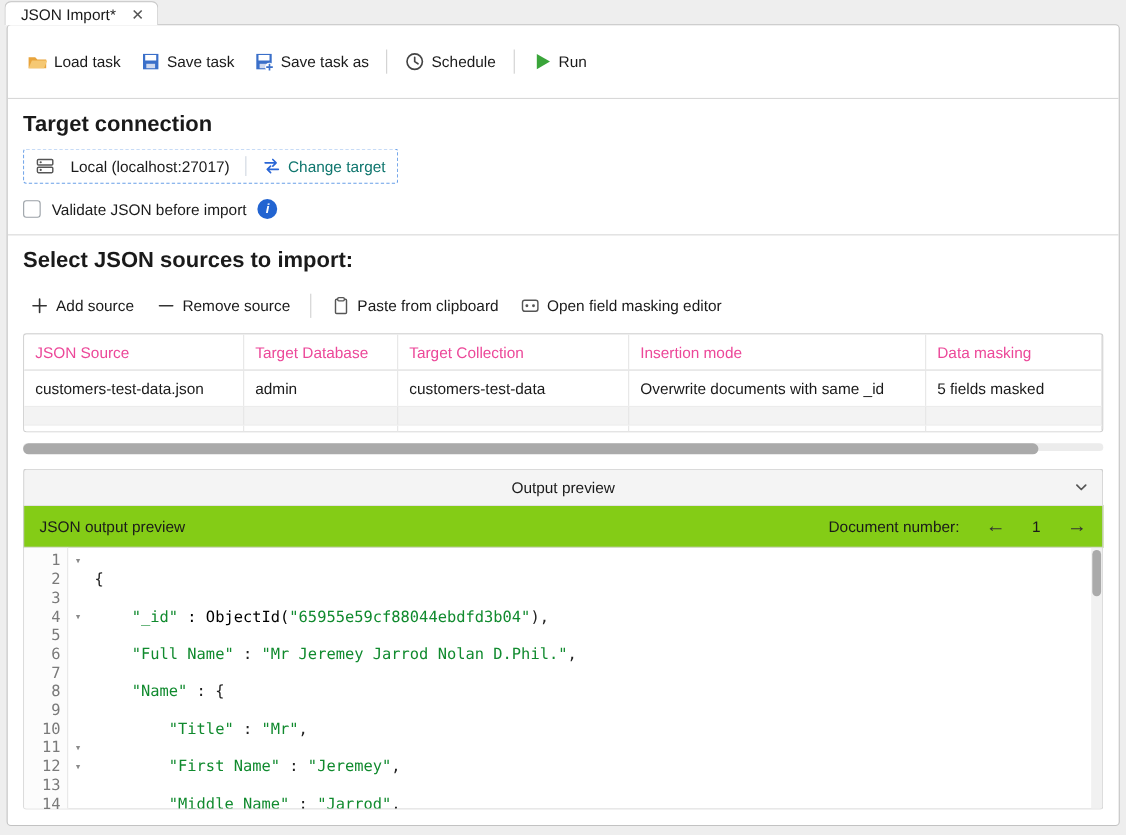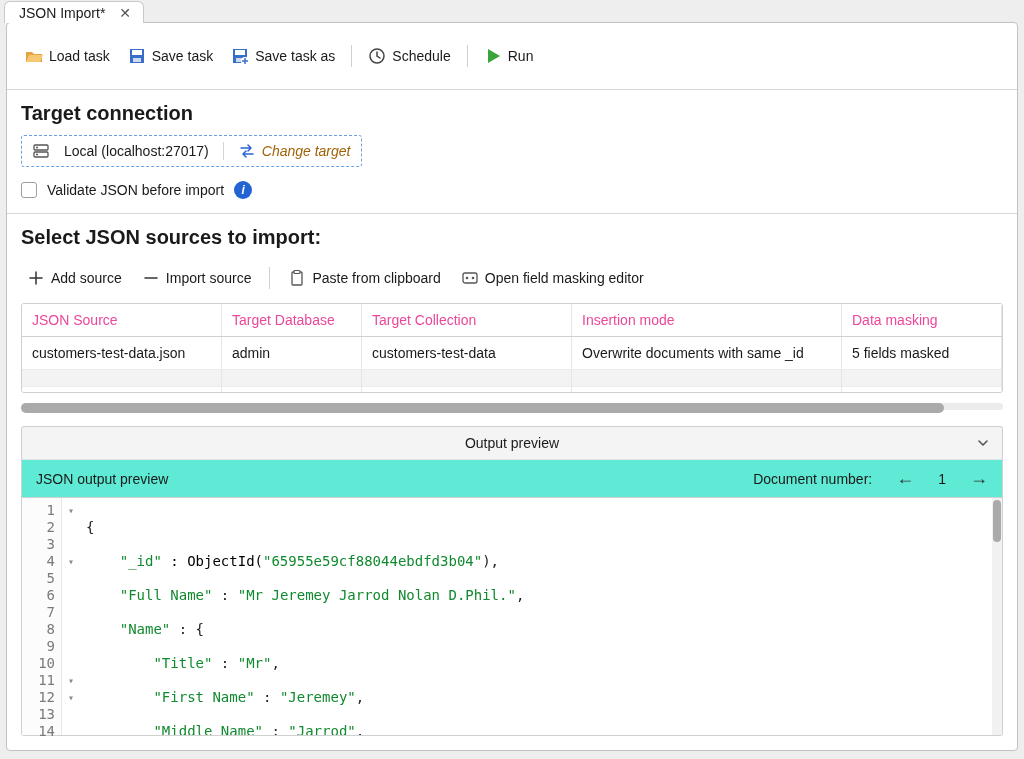--- a/index.html
+++ b/index.html
@@ -89,21 +89,21 @@
     border-radius: 3px;
     padding: 6px 10px;
     width: fit-content;
     text-align: center;
   }
   .conn-sep {
     width: 1px;
     height: 18px;
     background: #cfd6e0;
   }
-  .change-target { color: #a16207; font-style: italic; }
+  .change-target { color: #0f766e; }
   .validate-row {
     display: flex;
     align-items: center;
     gap: 10px;
     padding: 4px 14px 14px 14px;
   }
   .checkbox {
     width: 16px; height: 16px;
     border: 1.5px solid #9aa0a6;
     border-radius: 3px;
@@ -192,21 +192,21 @@
   }
   .preview-bar .chev {
     position: absolute;
     right: 12px;
     top: 9px;
   }
   .preview-sub {
     margin: 0 14px;
     border: 1px solid #d0d0d0;
     border-top: 1px solid #e2e2e2;
-    background: #5eead4;
+    background: #84cc16;
     display: flex;
     align-items: center;
     padding: 8px 14px;
   }
   .preview-sub .spacer { flex: 1; }
   .docnav {
     display: flex;
     align-items: center;
     gap: 24px;
   }
@@ -377,21 +377,21 @@
             </svg>
         </span>
         <span>Add source</span>
       </div>
       <div class="tb-btn">
         <span class="ico">
           <svg viewBox="0 0 18 18">
               <path d="M3 9h12" stroke="#333" stroke-width="1.5" stroke-linecap="round"></path>
             </svg>
         </span>
-        <span>Import source</span>
+        <span>Remove source</span>
       </div>
       <div class="tb-sep"></div>
       <div class="tb-btn">
         <span class="ico">
           <svg viewBox="0 0 18 18">
               <rect x="4" y="3" width="10" height="13" rx="1" fill="none" stroke="#555" stroke-width="1.3"></rect>
               <rect x="6" y="1.5" width="6" height="3" rx="1" fill="#fff" stroke="#555" stroke-width="1.2"></rect>
             </svg>
         </span>
         <span>Paste from clipboard</span>

